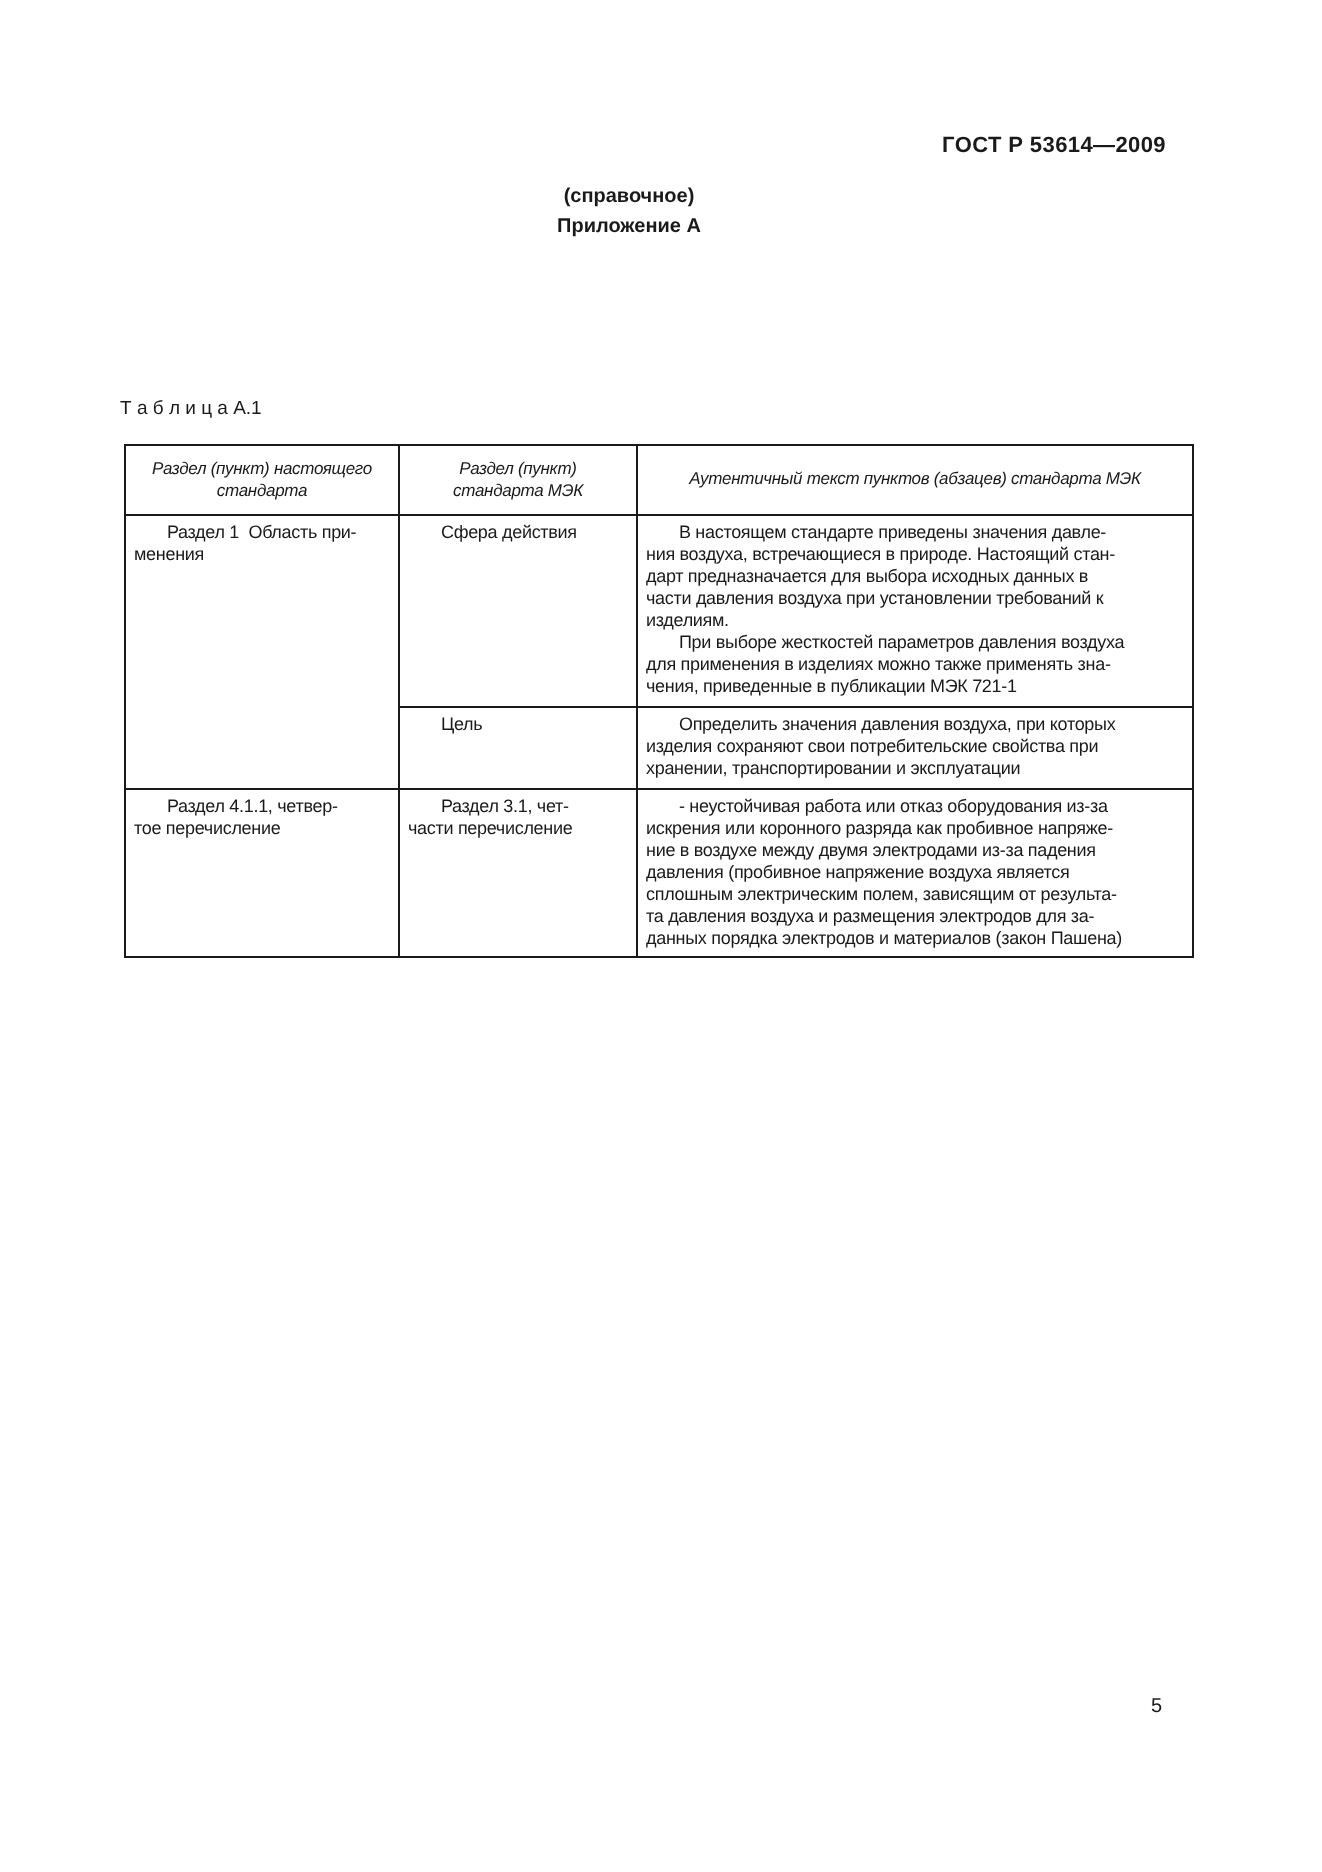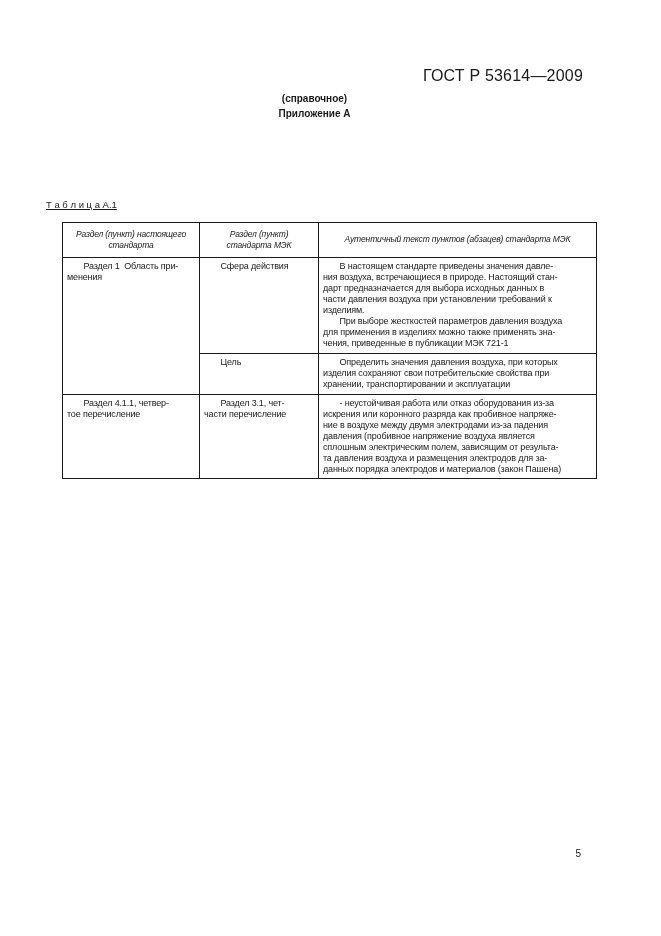--- a/index.html
+++ b/index.html
@@ -17,22 +17,22 @@
     overflow: hidden;
   }
   .prewrap { white-space: pre-wrap; }
 
   .doc-code {
     position: absolute;
     top: 67px;
     left: 46px;
     width: 537px;
     text-align: right;
-    font-weight: normal;
-    font-size: 16px;
+    font-weight: bold;
+    font-size: 11px;
     letter-spacing: 0.2px;
   }
   .appendix-heading {
     position: absolute;
     top: 91px;
     left: 46px;
     width: 537px;
     text-align: center;
     font-weight: bold;
     font-size: 10px;
@@ -45,23 +45,22 @@
     width: 593px;
     text-align: center;
     font-weight: bold;
     font-style: italic;
     font-size: 10.5px;
     line-height: 15px;
   }
   .table-caption {
     position: absolute;
     top: 199px;
-    left: 46px;
+    left: 60px;
     font-size: 9.5px;
-    text-decoration: underline;
   }
   table.iec-table {
     position: absolute;
     top: 222px;
     left: 62px;
     width: 534px;
     border-collapse: collapse;
     table-layout: fixed;
     border: 1.5px solid #1a1a1a;
     font-size: 9px;

